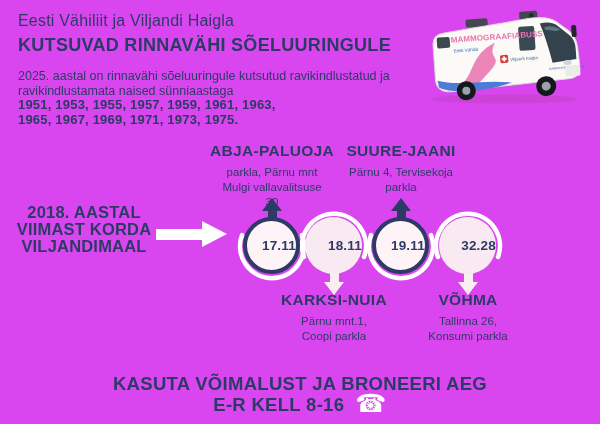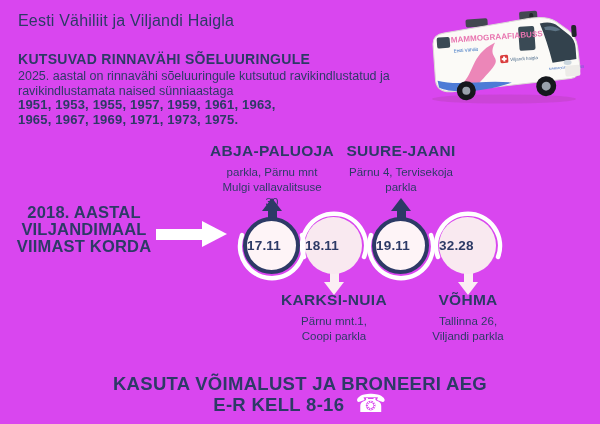--- a/index.html
+++ b/index.html
@@ -4,21 +4,21 @@
 <style>
   html,body { margin:0; padding:0; }
   .poster {
     position:relative; width:600px; height:424px; overflow:hidden;
     background:#d946ef; color:#2D3A66;
     font-family:"Liberation Sans","DejaVu Sans",sans-serif;
   }
   
   .hdr { position:absolute; left:18px; top:12px; }
   .hdr-organizer { font-size:16px; font-weight:500; letter-spacing:.2px; }
-  .hdr-title { font-size:14px; font-weight:800; letter-spacing:.3px; margin-top:21px; }
+  .hdr-title { font-size:18px; font-weight:800; letter-spacing:.3px; margin-top:5px; }
   .intro { position:absolute; left:18px; top:69px; font-size:12.5px; line-height:14.5px; font-weight:500; }
   .years { font-weight:800; font-size:13px; letter-spacing:.2px; }
   
   .bus { position:absolute; left:424px; top:6px; width:160px; height:100px; }
   
   .loc { position:absolute; text-align:center; }
   .loc-name { font-size:15.5px; font-weight:800; letter-spacing:.3px; }
   .loc-addr { margin-top:5px; font-size:11.5px; line-height:15px; font-weight:500; }
   #loc-abja  { left:192px; top:142px; width:160px; }
   #loc-suure { left:319px; top:142px; width:164px; }
@@ -27,21 +27,21 @@
   
   .callout { position:absolute; left:8px; top:204px; width:152px; text-align:center;
              font-size:16.5px; font-weight:800; line-height:17px; letter-spacing:.2px; }
   .big-arrow-shaft { position:absolute; left:156px; top:229px; width:46px; height:11px; background:#FFFFFF; }
   .big-arrow-head  { position:absolute; left:202px; top:221px; width:0; height:0;
                      border-top:13.5px solid transparent; border-bottom:13.5px solid transparent;
                      border-left:25px solid #FFFFFF; }
   
   .rings { position:absolute; left:225px; top:194px; }
   .tl-circle { position:absolute; width:57px; height:57px; box-sizing:border-box; border-radius:50%;
-               display:flex; align-items:center; justify-content:flex-start;
+               display:flex; align-items:center; justify-content:flex-end;
                font-size:13.5px; font-weight:800; letter-spacing:.2px; }
   .tl-navy  { border:4px solid #2D3A66; background:#FEF4F7; }
   .tl-light { background:#F9E9F0; }
   .arrow-up { position:absolute; width:20px; }
   .arrow-up .head { width:0; height:0; margin:0 auto;
                     border-left:10px solid transparent; border-right:10px solid transparent;
                     border-bottom:13px solid #2D3A66; }
   .arrow-up .stem { width:9px; height:10px; background:#2D3A66; margin:-1px auto 0; }
   .arrow-down { position:absolute; width:20px; }
   .arrow-down .stem { width:9px; height:10px; background:#FBEEF3; margin:0 auto -1px; }
@@ -116,22 +116,22 @@
   <div class="loc" id="loc-suure">
     <div class="loc-name">SUURE-JAANI</div>
     <div class="loc-addr">
       <div>Pärnu 4, Tervisekoja</div>
       <div>parkla</div>
     </div>
   </div>
 
   <div class="callout">
     <div>2018. AASTAL</div>
+    <div>VIIMAST KORDA</div>
     <div>VILJANDIMAAL</div>
-    <div>VIIMAST KORDA</div>
   </div>
   <div>
     <div class="big-arrow-shaft"></div>
     <div class="big-arrow-head"></div>
   </div>
 
   <svg class="rings" width="290" height="106" viewBox="0 0 290 106" xmlns="http://www.w3.org/2000/svg">
     <g fill="none" stroke="#FFFFFF" stroke-width="4.5" stroke-linecap="round">
       <path d="M17 41 A32 32 0 1 0 77 41"></path>
       <path d="M79 63 A32 32 0 1 1 139 63"></path>
@@ -174,21 +174,21 @@
     <div class="loc-name">KARKSI-NUIA</div>
     <div class="loc-addr">
       <div>Pärnu mnt.1,</div>
       <div>Coopi parkla</div>
     </div>
   </div>
   <div class="loc" id="loc-vohma">
     <div class="loc-name">VÕHMA</div>
     <div class="loc-addr">
       <div>Tallinna 26,</div>
-      <div>Viljandi parkla</div>
+      <div>Konsumi parkla</div>
     </div>
   </div>
 
   <div class="footer-line1">KASUTA VÕIMALUST JA BRONEERI AEG</div>
   <div class="footer-line2">
     <span>E-R KELL 8-16</span>
     <span class="phone-glyph">☎</span>
   </div>
 
 </div>

